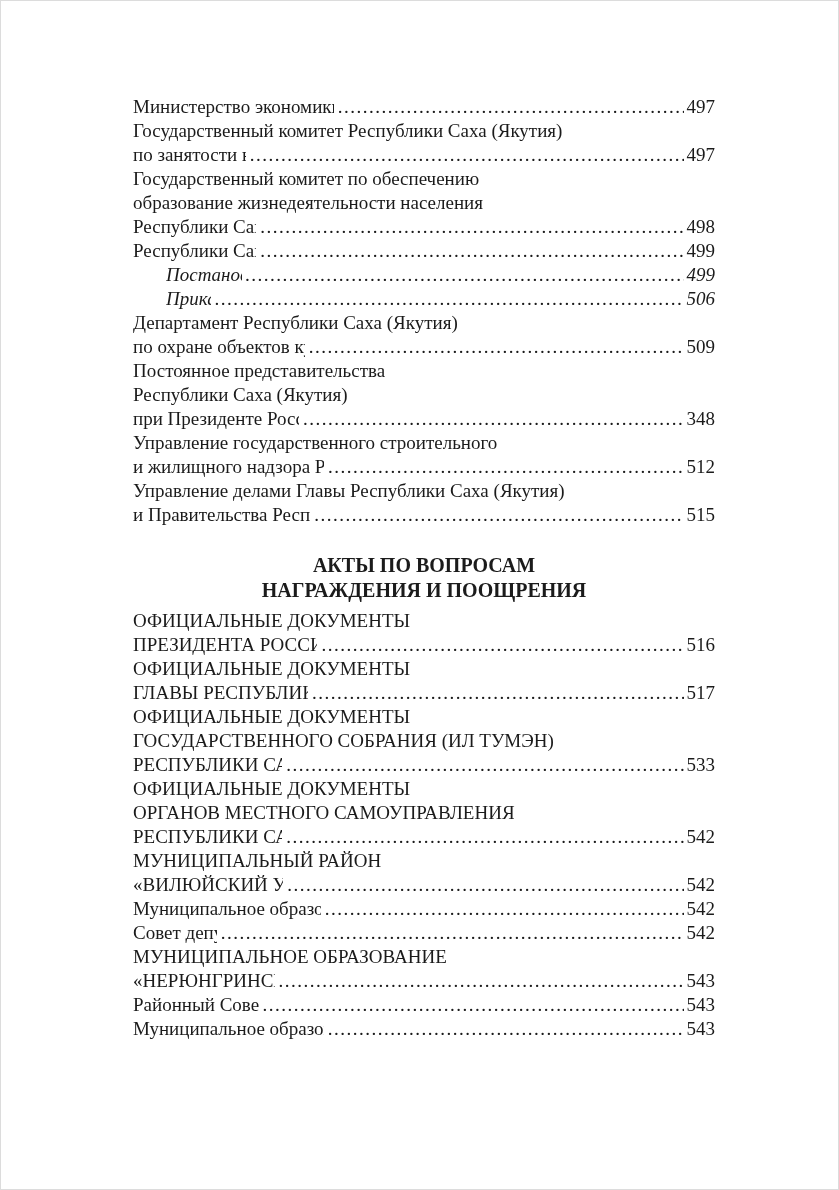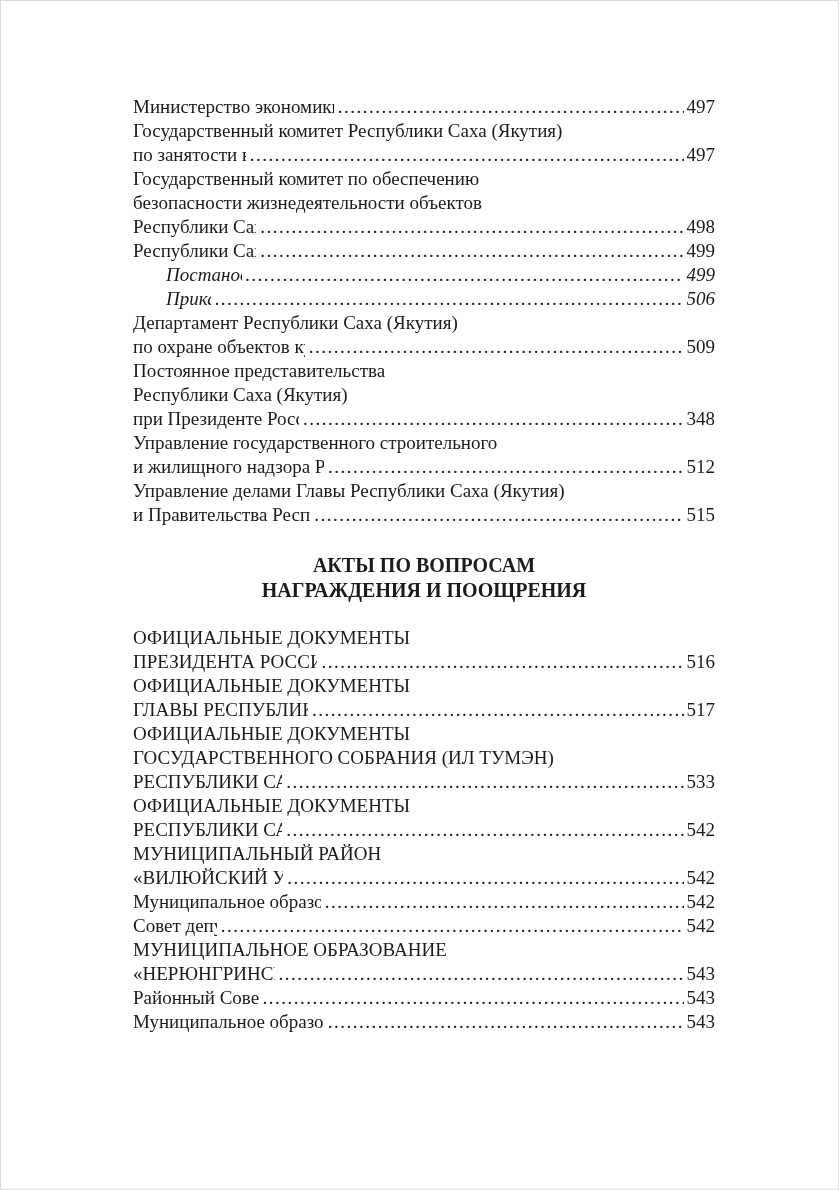--- a/index.html
+++ b/index.html
@@ -53,21 +53,21 @@
   }
   .page-ref {
     flex: 0 0 auto;
     white-space: nowrap;
   }
   .heading {
     text-align: center;
     font-weight: bold;
     font-size: 20px;
     line-height: 25px;
-    margin: 26px 0 23px 0;
+    margin: 26px 0 6px 0;
   }
   .footer {
     position: absolute;
     left: 0;
     right: 0;
     top: 1088px;
     text-align: center;
     font-size: 18px;
     color: #1b1b1b;
   }
@@ -88,21 +88,21 @@
         </div>
         <div class="toc-line">
           <span class="toc-text">по занятости населения</span>
           <span class="leader"></span>
           <span class="page-ref">497</span>
         </div>
         <div class="toc-line">
           <span class="toc-text">Государственный комитет по обеспечению</span>
         </div>
         <div class="toc-line">
-          <span class="toc-text">безопасности жизнедеятельности объектов</span>
+          <span class="toc-text">образование жизнедеятельности населения</span>
         </div>
         <div class="toc-line">
           <span class="toc-text">Республики Саха (Якутия)</span>
           <span class="leader"></span>
           <span class="page-ref">498</span>
         </div>
         <div class="toc-line">
           <span class="toc-text">Республики Саха (Якутия)</span>
           <span class="leader"></span>
           <span class="page-ref">499</span>
@@ -182,20 +182,23 @@
         </div>
         <div class="toc-line">
           <span class="toc-text">РЕСПУБЛИКИ САХА (ЯКУТИЯ)</span>
           <span class="leader"></span>
           <span class="page-ref">533</span>
         </div>
         <div class="toc-line">
           <span class="toc-text">ОФИЦИАЛЬНЫЕ ДОКУМЕНТЫ</span>
         </div>
         <div class="toc-line">
+          <span class="toc-text">ОРГАНОВ МЕСТНОГО САМОУПРАВЛЕНИЯ</span>
+        </div>
+        <div class="toc-line">
           <span class="toc-text">РЕСПУБЛИКИ САХА (ЯКУТИЯ)</span>
           <span class="leader"></span>
           <span class="page-ref">542</span>
         </div>
         <div class="toc-line">
           <span class="toc-text">МУНИЦИПАЛЬНЫЙ РАЙОН</span>
         </div>
         <div class="toc-line">
           <span class="toc-text">«ВИЛЮЙСКИЙ УЛУС (РАЙОН)»</span>
           <span class="leader"></span>

